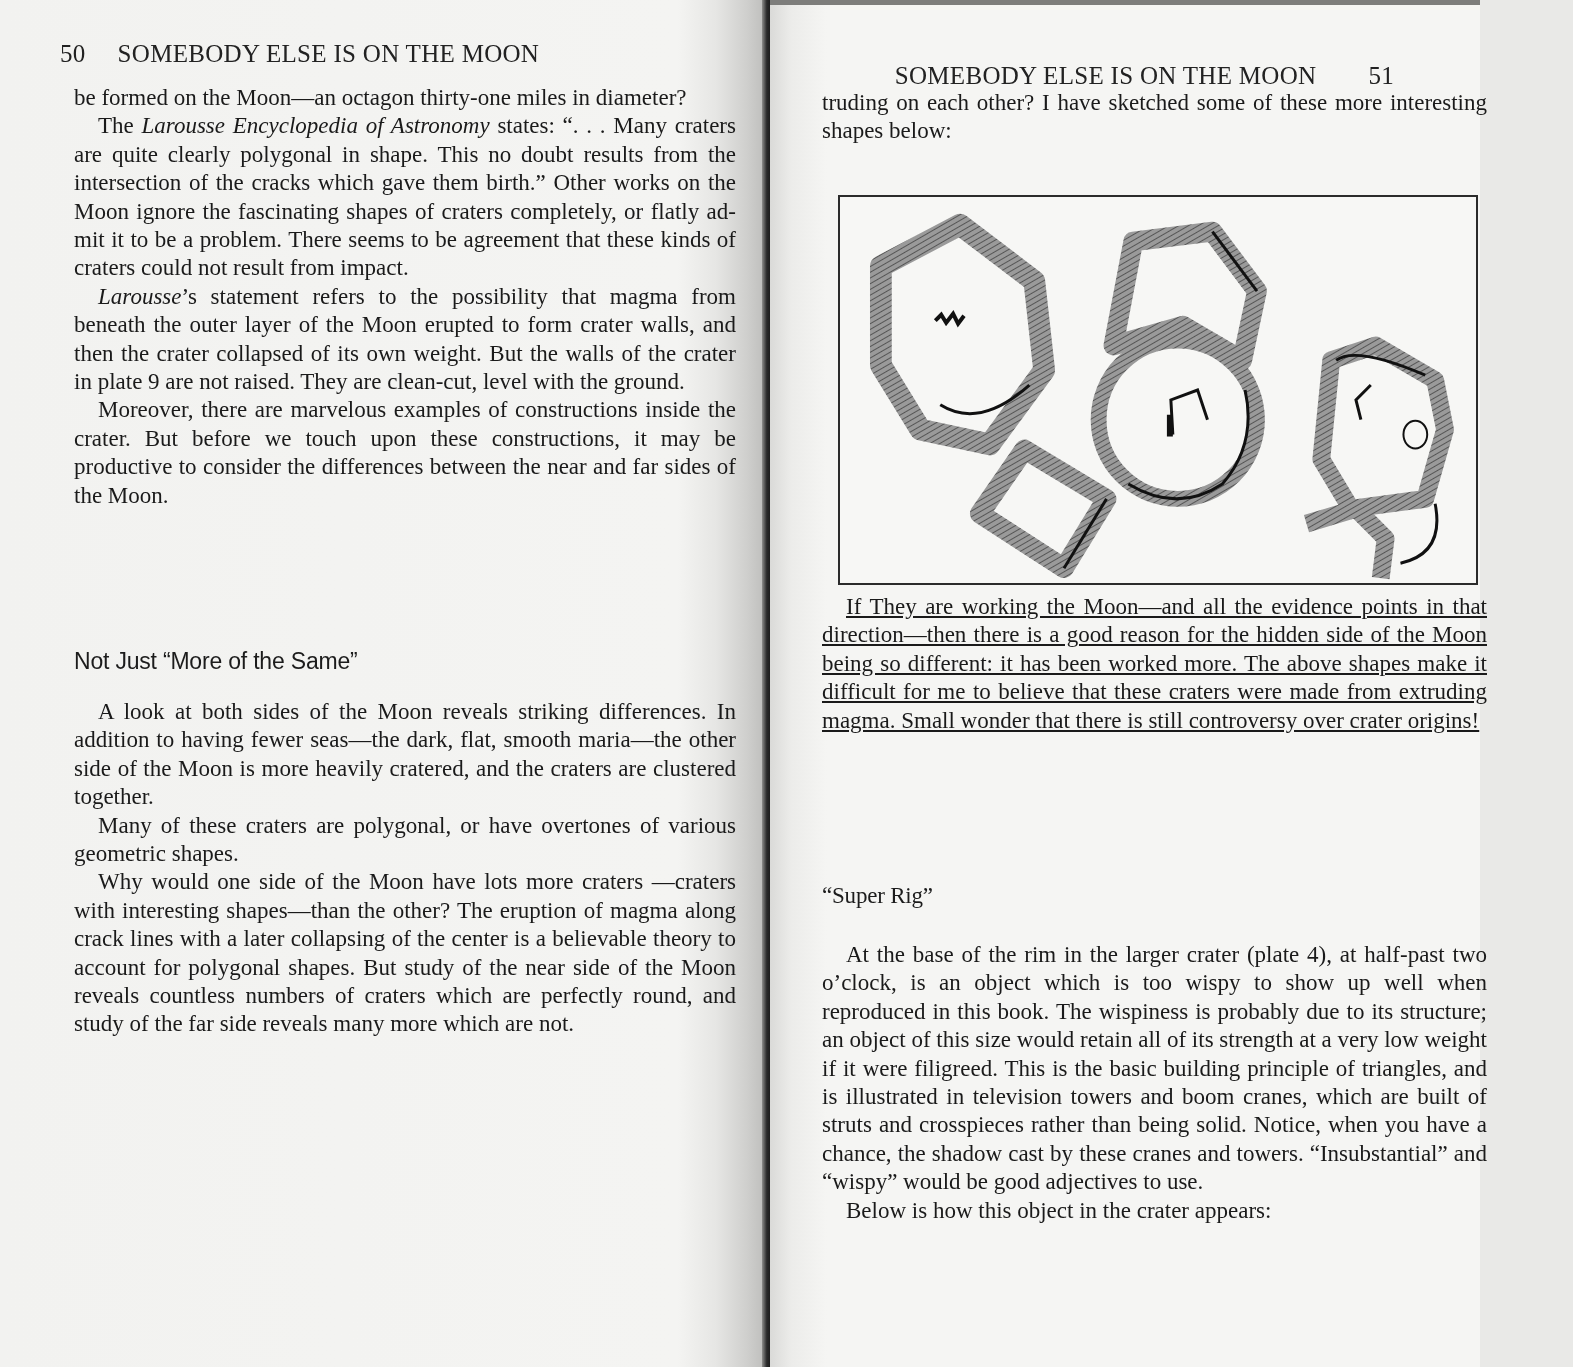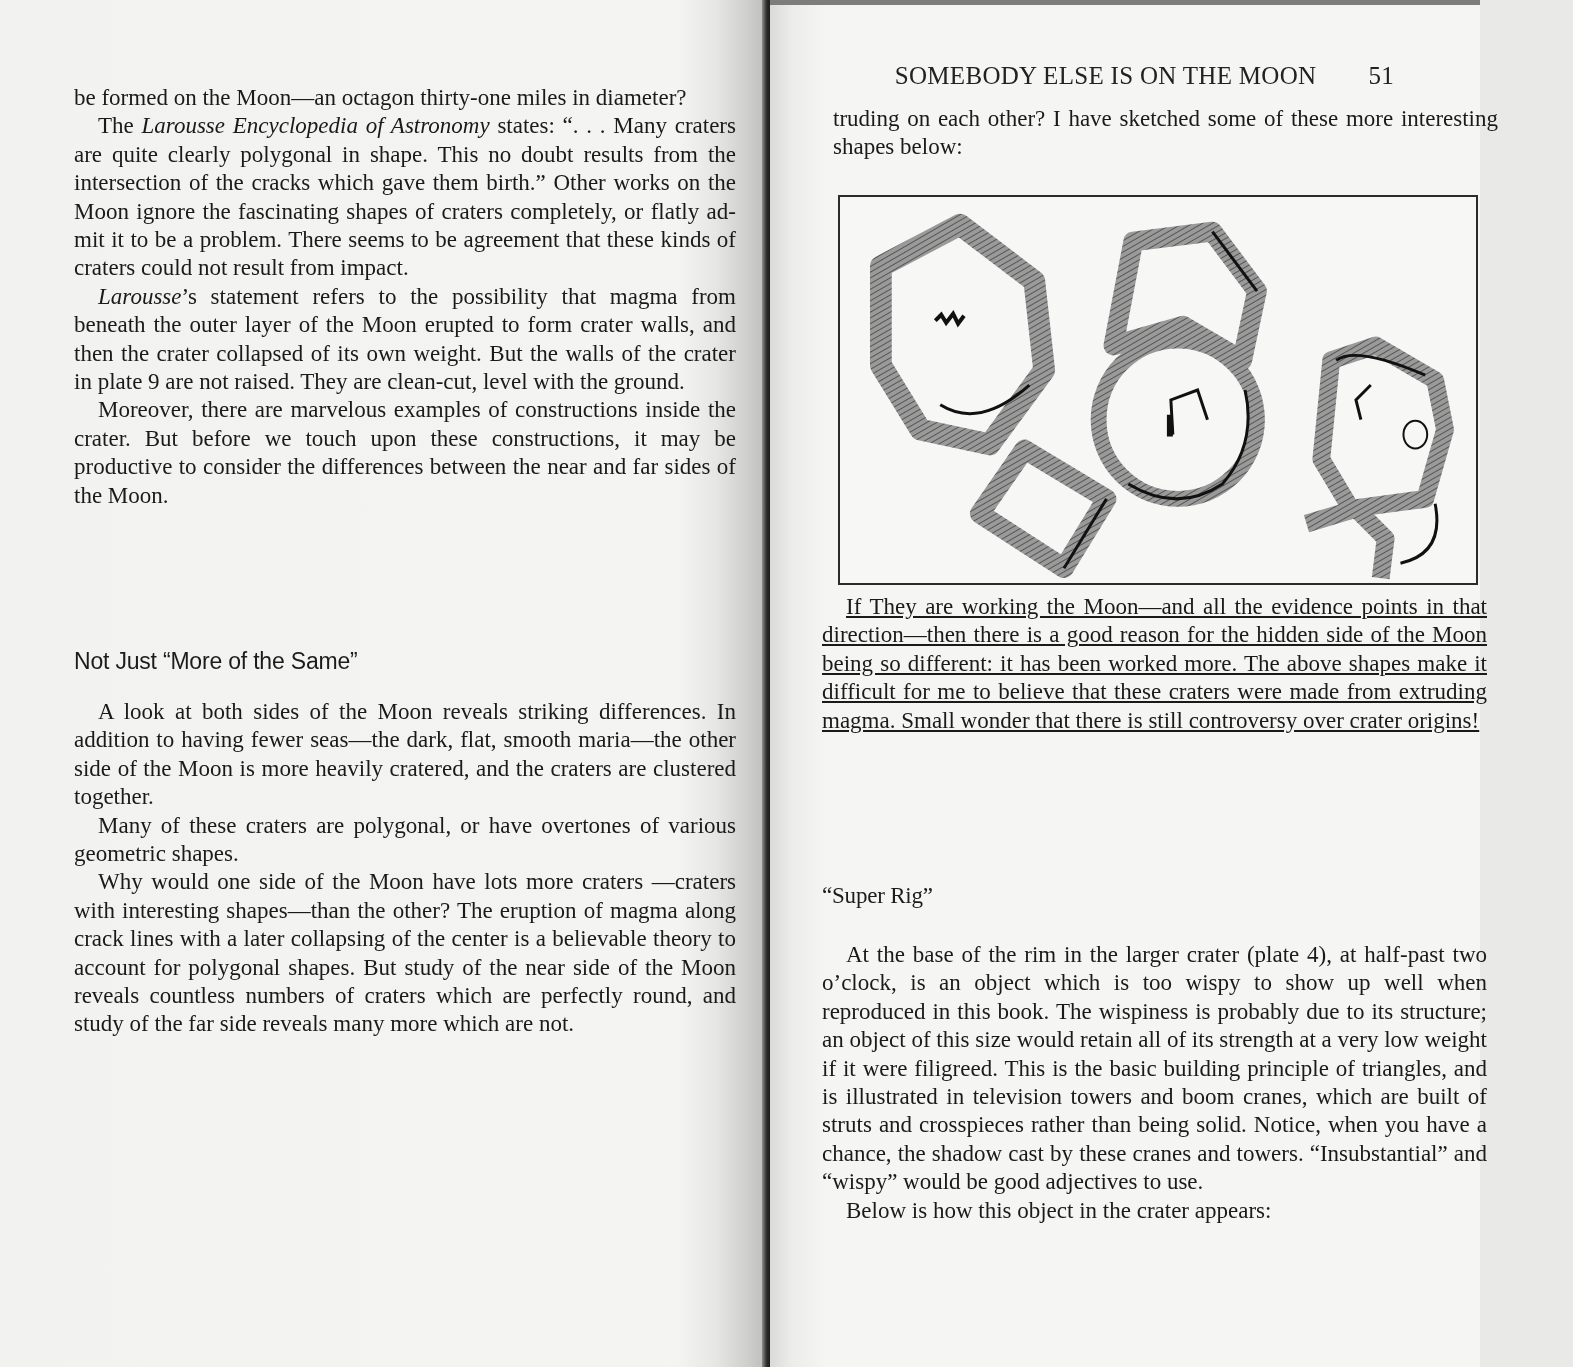--- a/index.html
+++ b/index.html
@@ -62,20 +62,23 @@
       box-sizing: border-box;
     }
     .figure svg { width: 100%; height: 100%; display: block; }
   </style>
 </head>
 <body>
 
 <div class="spread">
 
   <div class="page left">
+    <div class="running-head">
+      <span class="pg">50</span><span>SOMEBODY ELSE IS ON THE MOON</span>
+    </div>
 
     <div class="col" id="left-col-top">
         <p class="noindent"><span>be formed on the Moon—an octagon thirty-one miles in diameter?</span></p>
         <p><span>The </span><em>Larousse Encyclopedia of Astronomy</em><span> states: “. . . Many craters are quite clearly polygonal in shape. This no doubt results from the intersection of the cracks which gave them birth.” Other works on the Moon ignore the fascinating shapes of craters completely, or flatly ad­mit it to be a problem. There seems to be agreement that these kinds of craters could not result from impact.</span></p>
         <p><em>Larousse</em><span>’s statement refers to the possibility that magma from beneath the outer layer of the Moon erupted to form crater walls, and then the crater collapsed of its own weight. But the walls of the crater in plate 9 are not raised. They are clean-cut, level with the ground.</span></p>
         <p><span>Moreover, there are marvelous examples of construc­tions inside the crater. But before we touch upon these constructions, it may be productive to consider the dif­ferences between the near and far sides of the Moon.</span></p>
       </div>
 
     <h2 class="heading">Not Just “More of the Same”</h2>
 
@@ -86,21 +89,21 @@
       </div>
   </div>
 
   <div class="gutter"></div>
 
   <div class="page right">
     <div class="running-head">
       <span>SOMEBODY ELSE IS ON THE MOON</span><span class="pg">51</span>
     </div>
 
-    <div class="col" style="top:100px;margin-left:11px;">
+    <div class="col" style="top:84px;">
       <p class="noindent">truding on each other? I have sketched some of these more interesting shapes below:</p>
     </div>
 
     <div class="figure">
       <svg viewBox="0 0 640 390">
         <defs>
           <pattern id="hatch" width="5" height="5" patternUnits="userSpaceOnUse" patternTransform="rotate(60)">
             <rect width="5" height="5" fill="#9a9a9a"></rect>
             <line x1="0" y1="0" x2="0" y2="5" stroke="#555" stroke-width="2"></line>
           </pattern>

